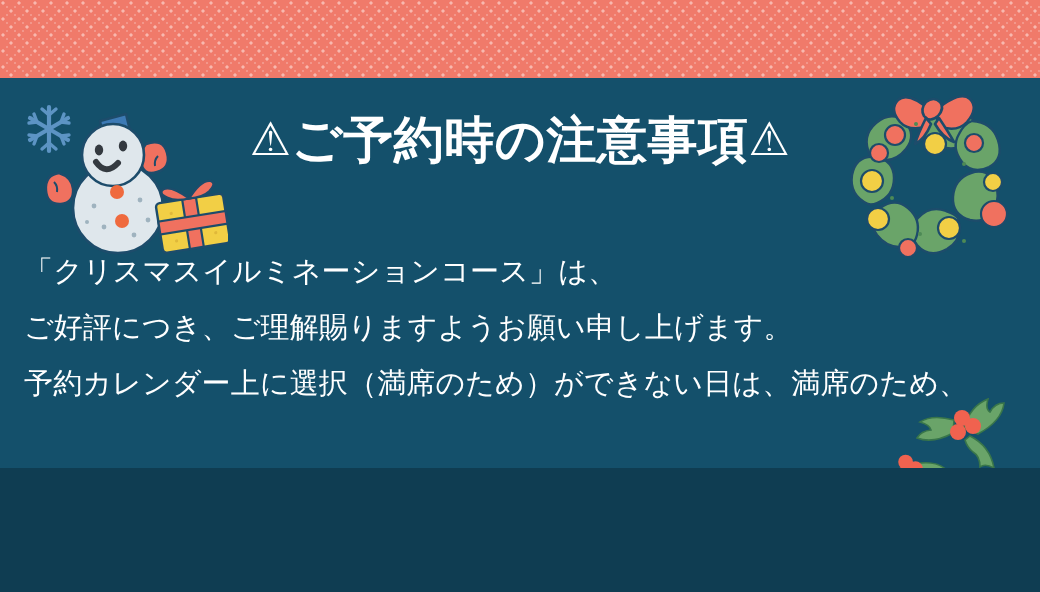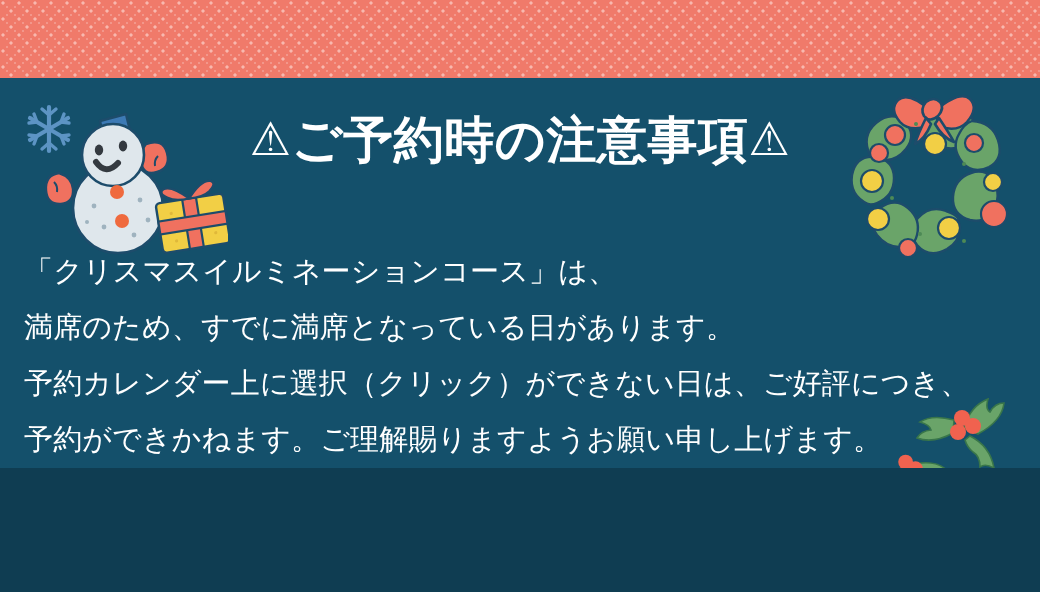--- a/index.html
+++ b/index.html
@@ -222,18 +222,17 @@
         <circle cx="92" cy="30" r="9" fill="#f0624f"></circle>
         <circle cx="77" cy="37" r="9" fill="#f0624f"></circle>
       </g>
     </svg>
   </div>
 
   <div id="title"><span class="warn">⚠</span><span>ご予約時の注意事項</span><span class="warn">⚠</span></div>
 
   <div id="body-copy">
     <span class="ln"><span class="strong">「クリスマスイルミネーションコース」</span><span>は、</span></span>
-    <span class="ln"><span>満席のため、すでに満席となっている日があります。</span></span>
-    <span class="ln"><span>予約カレンダー上に選択（クリック）ができない日は、ご好評につき、</span></span>
-    <span class="ln"><span>予約ができかねます。ご理解賜りますようお願い申し上げます。</span></span>
+    <span class="ln"><span>ご好評につき、ご理解賜りますようお願い申し上げます。</span></span>
+    <span class="ln"><span>予約カレンダー上に選択（満席のため）ができない日は、満席のため、</span></span>
   </div>
 
 </div>
 
 </body></html>

